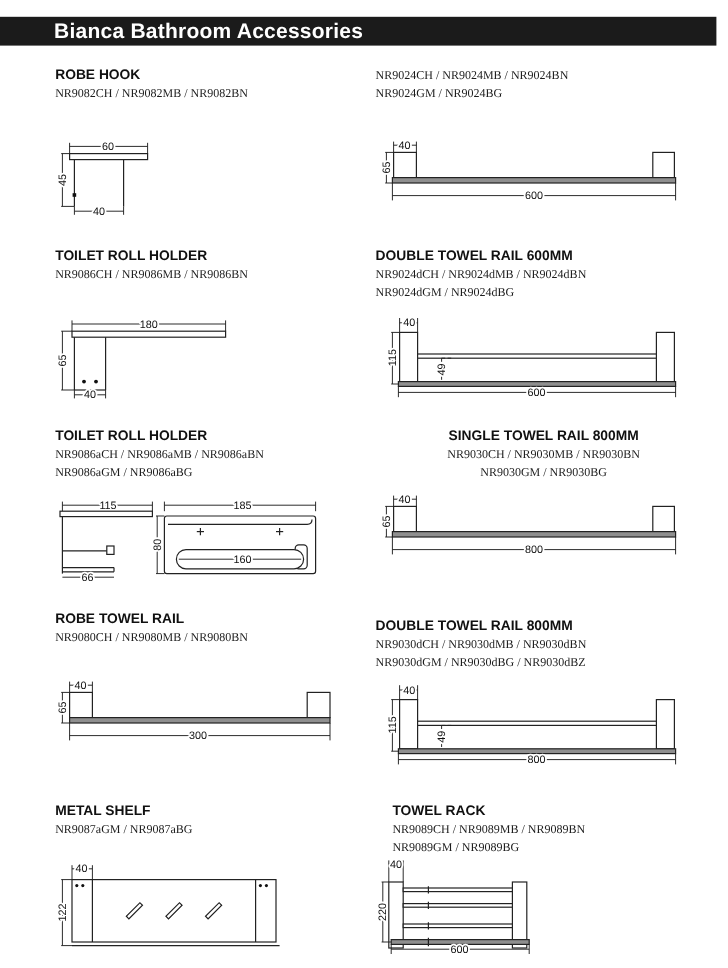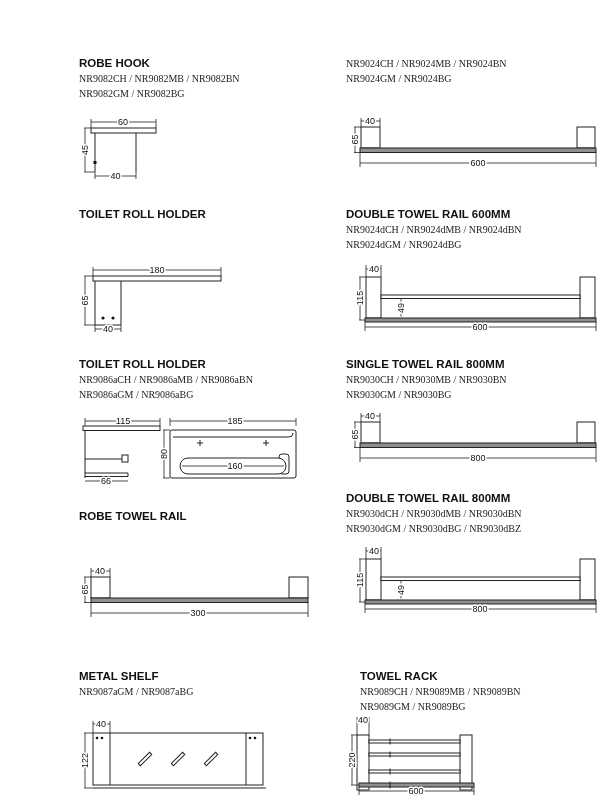--- a/index.html
+++ b/index.html
@@ -3,45 +3,47 @@
 <meta charset="utf-8">
 <style>
   * { margin:0; padding:0; box-sizing:border-box; }
   html,body { background:#ffffff; }
   body { width:607px; height:807px; font-family:"Liberation Sans",sans-serif; position:relative; }
   .page { position:absolute; left:0; top:0; width:607px; height:807px; background:#fff; overflow:hidden; }
 
   .hdr { position:absolute; left:0; top:14px; width:597px; height:24px; background:#1b1b1b; display:flex; align-items:center; }
   .hdr h1 { color:#fff; font-size:17.5px; font-weight:bold; margin-left:45px; letter-spacing:.2px; white-space:nowrap; }
 
-  .card { position:absolute; width:280px;margin-left:33px; }
+  .card { position:absolute; width:280px; }
   .card h2 { font-size:11.5px; font-weight:bold; color:#101010; line-height:13px; margin-bottom:2px; white-space:nowrap; }
   .card .code { font-size:10px; color:#1c1c1c; line-height:14.5px; white-space:nowrap;font-family:Liberation Serif, serif; }
 
   .drw { position:absolute; }
   svg { overflow:visible; display:block; }
   .ln   { stroke:#222; stroke-width:1; fill:none; }
   .thin { stroke:#222; stroke-width:.8; fill:none; }
   .fillw{ fill:#fff; stroke:#222; stroke-width:1; }
   .bar  { fill:#8f8f8f; stroke:#222; stroke-width:1; }
   .dot  { fill:#111; stroke:none; }
   .dim  { font-family:"Liberation Sans",sans-serif; font-size:9px; fill:#111;
           paint-order:stroke; stroke:#fff; stroke-width:3px; stroke-linejoin:round;
           text-anchor:middle; }
 </style>
 </head>
 <body>
 
 <div class="page">
 
+  <div class="hdr">
+    <h1>Bianca Bathroom Accessories</h1>
+  </div>
 
   <section class="card" style="left:46px; top:57px;">
     <h2>ROBE HOOK</h2>
     <div class="code">NR9082CH / NR9082MB / NR9082BN</div>
-    <div class="code">NR9082GM / NR9082BG</div>
     <svg class="drw" style="left:-1px; top:56px;" width="100" height="74" viewBox="0 0 100 74">
       <g>
         <line class="thin" x1="13" y1="15" x2="13" y2="6"></line>
           <line class="thin" x1="78" y1="15" x2="78" y2="6"></line>
         <line class="thin" x1="13" y1="9" x2="78" y2="9"></line>
         <text class="dim" x="45" y="12">60</text>
       </g>
       <rect class="fillw" x="13" y="15" width="65" height="5"></rect>
       <line class="ln" x1="17" y1="20" x2="17" y2="59"></line>
       <line class="ln" x1="58" y1="20" x2="58" y2="59"></line>
@@ -84,20 +86,21 @@
         <line class="thin" x1="12" y1="40.5" x2="12" y2="55"></line>
           <line class="thin" x1="248" y1="40.5" x2="248" y2="55"></line>
         <line class="thin" x1="12" y1="51" x2="248" y2="51"></line>
         <text class="dim" x="130" y="54">600</text>
       </g>
     </svg>
   </section>
 
   <section class="card" style="left:46px; top:208px;">
     <h2>TOILET ROLL HOLDER</h2>
+    <div class="code">NR9086CH / NR9086MB / NR9086BN</div>
     <svg class="drw" style="left:-1px; top:54px;" width="150" height="74" viewBox="0 0 150 74">
       <g>
         <line class="thin" x1="15" y1="14" x2="15" y2="5"></line>
           <line class="thin" x1="143" y1="14" x2="143" y2="5"></line>
         <line class="thin" x1="15" y1="8" x2="143" y2="8"></line>
         <text class="dim" x="79" y="11">180</text>
       </g>
       <rect class="fillw" x="15" y="14" width="128" height="5"></rect>
       <line class="ln" x1="17" y1="19" x2="17" y2="63"></line>
       <line class="ln" x1="43" y1="19" x2="43" y2="63"></line>
@@ -202,21 +205,21 @@
       </g>
       <g>
         <line class="thin" x1="92" y1="15" x2="85" y2="15"></line>
           <line class="thin" x1="92" y1="63" x2="85" y2="63"></line>
         <line class="thin" x1="86" y1="15" x2="86" y2="63"></line>
         <text class="dim" x="86" y="42" transform="rotate(-90 86 39)">80</text>
       </g>
     </svg>
   </section>
 
-  <section class="card" style="left:313px; top:358px;">
+  <section class="card" style="left:313px; top:358px;text-align:center;">
     <h2>SINGLE TOWEL RAIL 800MM</h2>
     <div class="code">NR9030CH / NR9030MB / NR9030BN</div>
     <div class="code">NR9030GM / NR9030BG</div>
     <svg class="drw" style="left:2px; top:49px;" width="270" height="62" viewBox="0 0 270 62">
       <g>
         <line class="thin" x1="13" y1="15" x2="13" y2="6"></line>
           <line class="thin" x1="32" y1="15" x2="32" y2="6"></line>
         <line class="thin" x1="13" y1="9" x2="32" y2="9"></line>
         <text class="dim" x="22" y="12">40</text>
       </g>
@@ -233,20 +236,21 @@
         <line class="thin" x1="12" y1="40.5" x2="12" y2="55"></line>
           <line class="thin" x1="248" y1="40.5" x2="248" y2="55"></line>
         <line class="thin" x1="12" y1="51" x2="248" y2="51"></line>
         <text class="dim" x="130" y="54">800</text>
       </g>
     </svg>
   </section>
 
   <section class="card" style="left:46px; top:510px;">
     <h2>ROBE TOWEL RAIL</h2>
+    <div class="code">NR9080CH / NR9080MB / NR9080BN</div>
     <svg class="drw" style="left:-1px; top:52px;" width="235" height="62" viewBox="0 0 235 62">
       <g>
         <line class="thin" x1="13" y1="15" x2="13" y2="6"></line>
           <line class="thin" x1="32" y1="15" x2="32" y2="6"></line>
         <line class="thin" x1="13" y1="9" x2="32" y2="9"></line>
         <text class="dim" x="22" y="12">40</text>
       </g>
       <rect class="fillw" x="13" y="15" width="19" height="21"></rect>
       <rect class="fillw" x="211" y="15" width="19" height="21"></rect>
       <rect class="bar" x="13" y="36" width="217" height="4.5"></rect>
@@ -258,21 +262,21 @@
       </g>
       <g>
         <line class="thin" x1="13" y1="40.5" x2="13" y2="55"></line>
           <line class="thin" x1="230" y1="40.5" x2="230" y2="55"></line>
         <line class="thin" x1="13" y1="51" x2="230" y2="51"></line>
         <text class="dim" x="120" y="54">300</text>
       </g>
     </svg>
   </section>
 
-  <section class="card" style="left:313px; top:492px;">
+  <section class="card" style="left:313px; top:516px;">
     <h2>DOUBLE TOWEL RAIL 800MM</h2>
     <div class="code">NR9030dCH / NR9030dMB / NR9030dBN</div>
     <div class="code">NR9030dGM / NR9030dBG / NR9030dBZ</div>
     <svg class="drw" style="left:2px; top:48px;" width="270" height="78" viewBox="0 0 270 78">
       <g>
         <line class="thin" x1="18" y1="19" x2="18" y2="7"></line>
           <line class="thin" x1="33" y1="19" x2="33" y2="7"></line>
         <line class="thin" x1="18" y1="11" x2="33" y2="11"></line>
         <text class="dim" x="26" y="14">40</text>
       </g>

